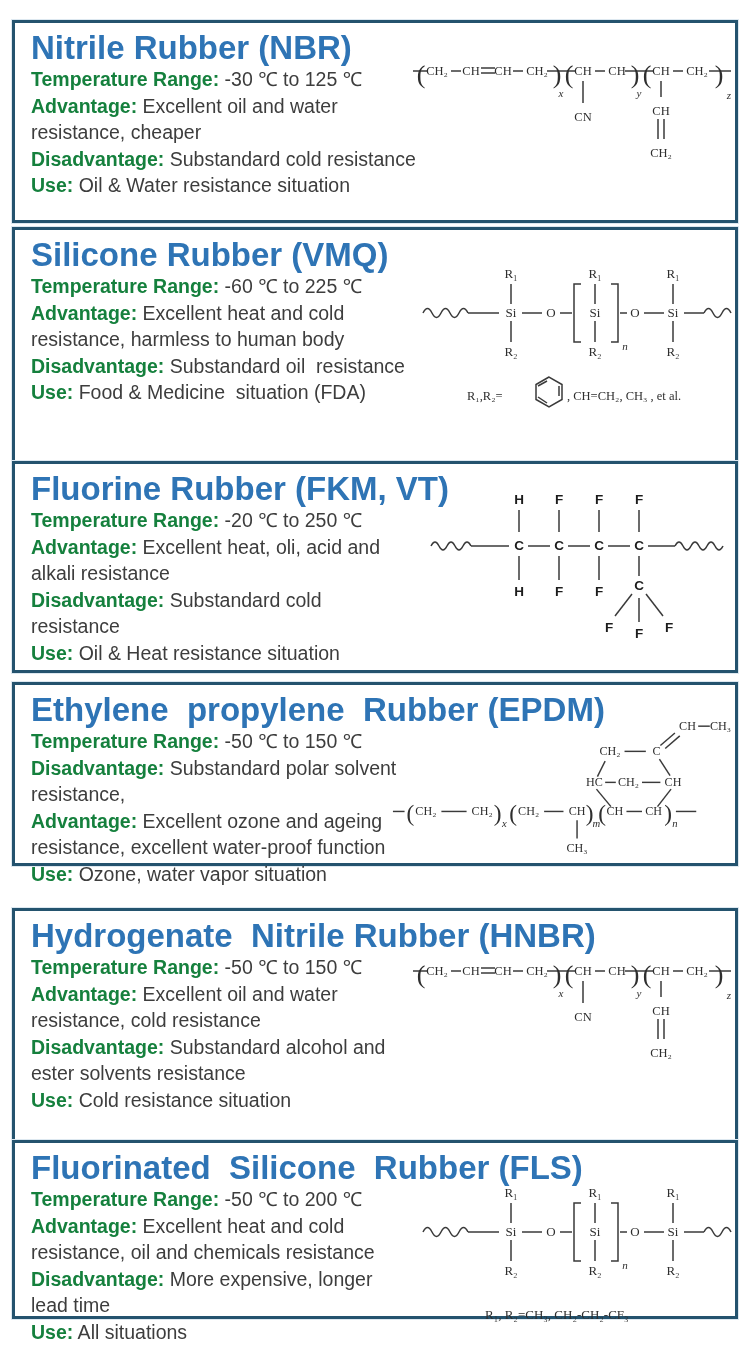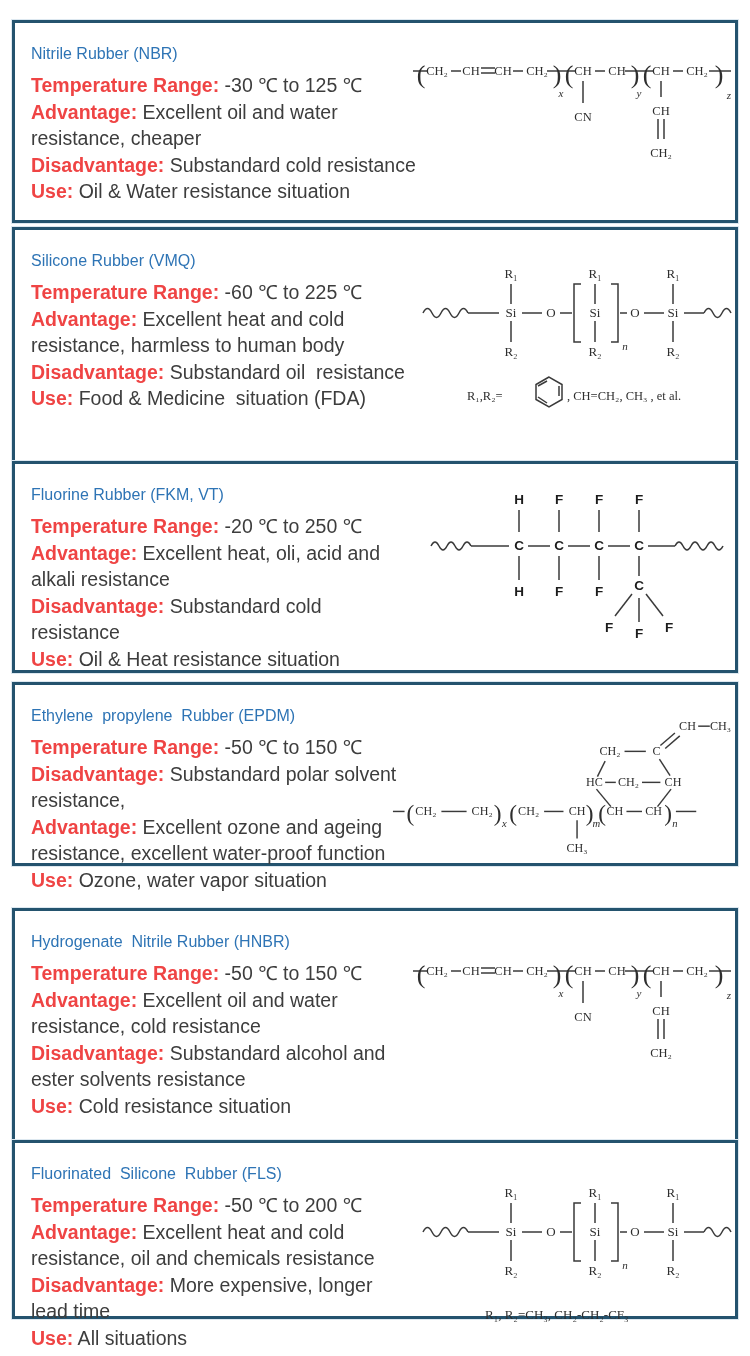--- a/index.html
+++ b/index.html
@@ -1,22 +1,22 @@
 <!DOCTYPE html>
 <html><head>
 <meta charset="utf-8">
 <style>
   html,body{margin:0;padding:0;background:#fff}
   body{width:750px;height:1356px;position:relative;font-family:"Liberation Sans",sans-serif;overflow:hidden}
   .panel{position:absolute;left:12px;width:726px;box-sizing:border-box;border:3px solid #24536e;
          box-shadow:0 0 0 1px #dde8f0;background:#fff;padding:10px 14px 0 16px}
-  .panel h2{margin:6px 0 3px;color:#2e74b5;font-size:16px;line-height:30px;white-space:pre-wrap;
-            font-weight:normal;letter-spacing:0}
+  .panel h2{margin:0 0 3px;color:#2e74b5;font-size:33px;line-height:30px;white-space:pre-wrap;
+            font-weight:bold;letter-spacing:0}
   .fields p{margin:0;font-size:19.5px;line-height:26.5px;color:#3d3d3d;max-width:470px}
-  .fields b{color:#ef4444}
+  .fields b{color:#15803d}
   .val{white-space:pre-wrap}
   .structure{position:absolute}
   svg text{font-family:"Liberation Serif",serif;fill:#2e2e2e;font-size:12.5px;text-anchor:middle}
   svg .br{font-size:26px}
   svg .br2{font-size:24px}
   svg .sub{font-size:11px;font-style:italic}
   svg .fk{font-family:"Liberation Sans",sans-serif;font-weight:bold;font-size:13.5px;fill:#1c1c1c}
   svg .si{font-size:13px}
   svg .note{font-size:12.5px;text-anchor:start}
   svg line, svg path, svg polygon{stroke:#3a3a3a;stroke-width:1.5;fill:none}

